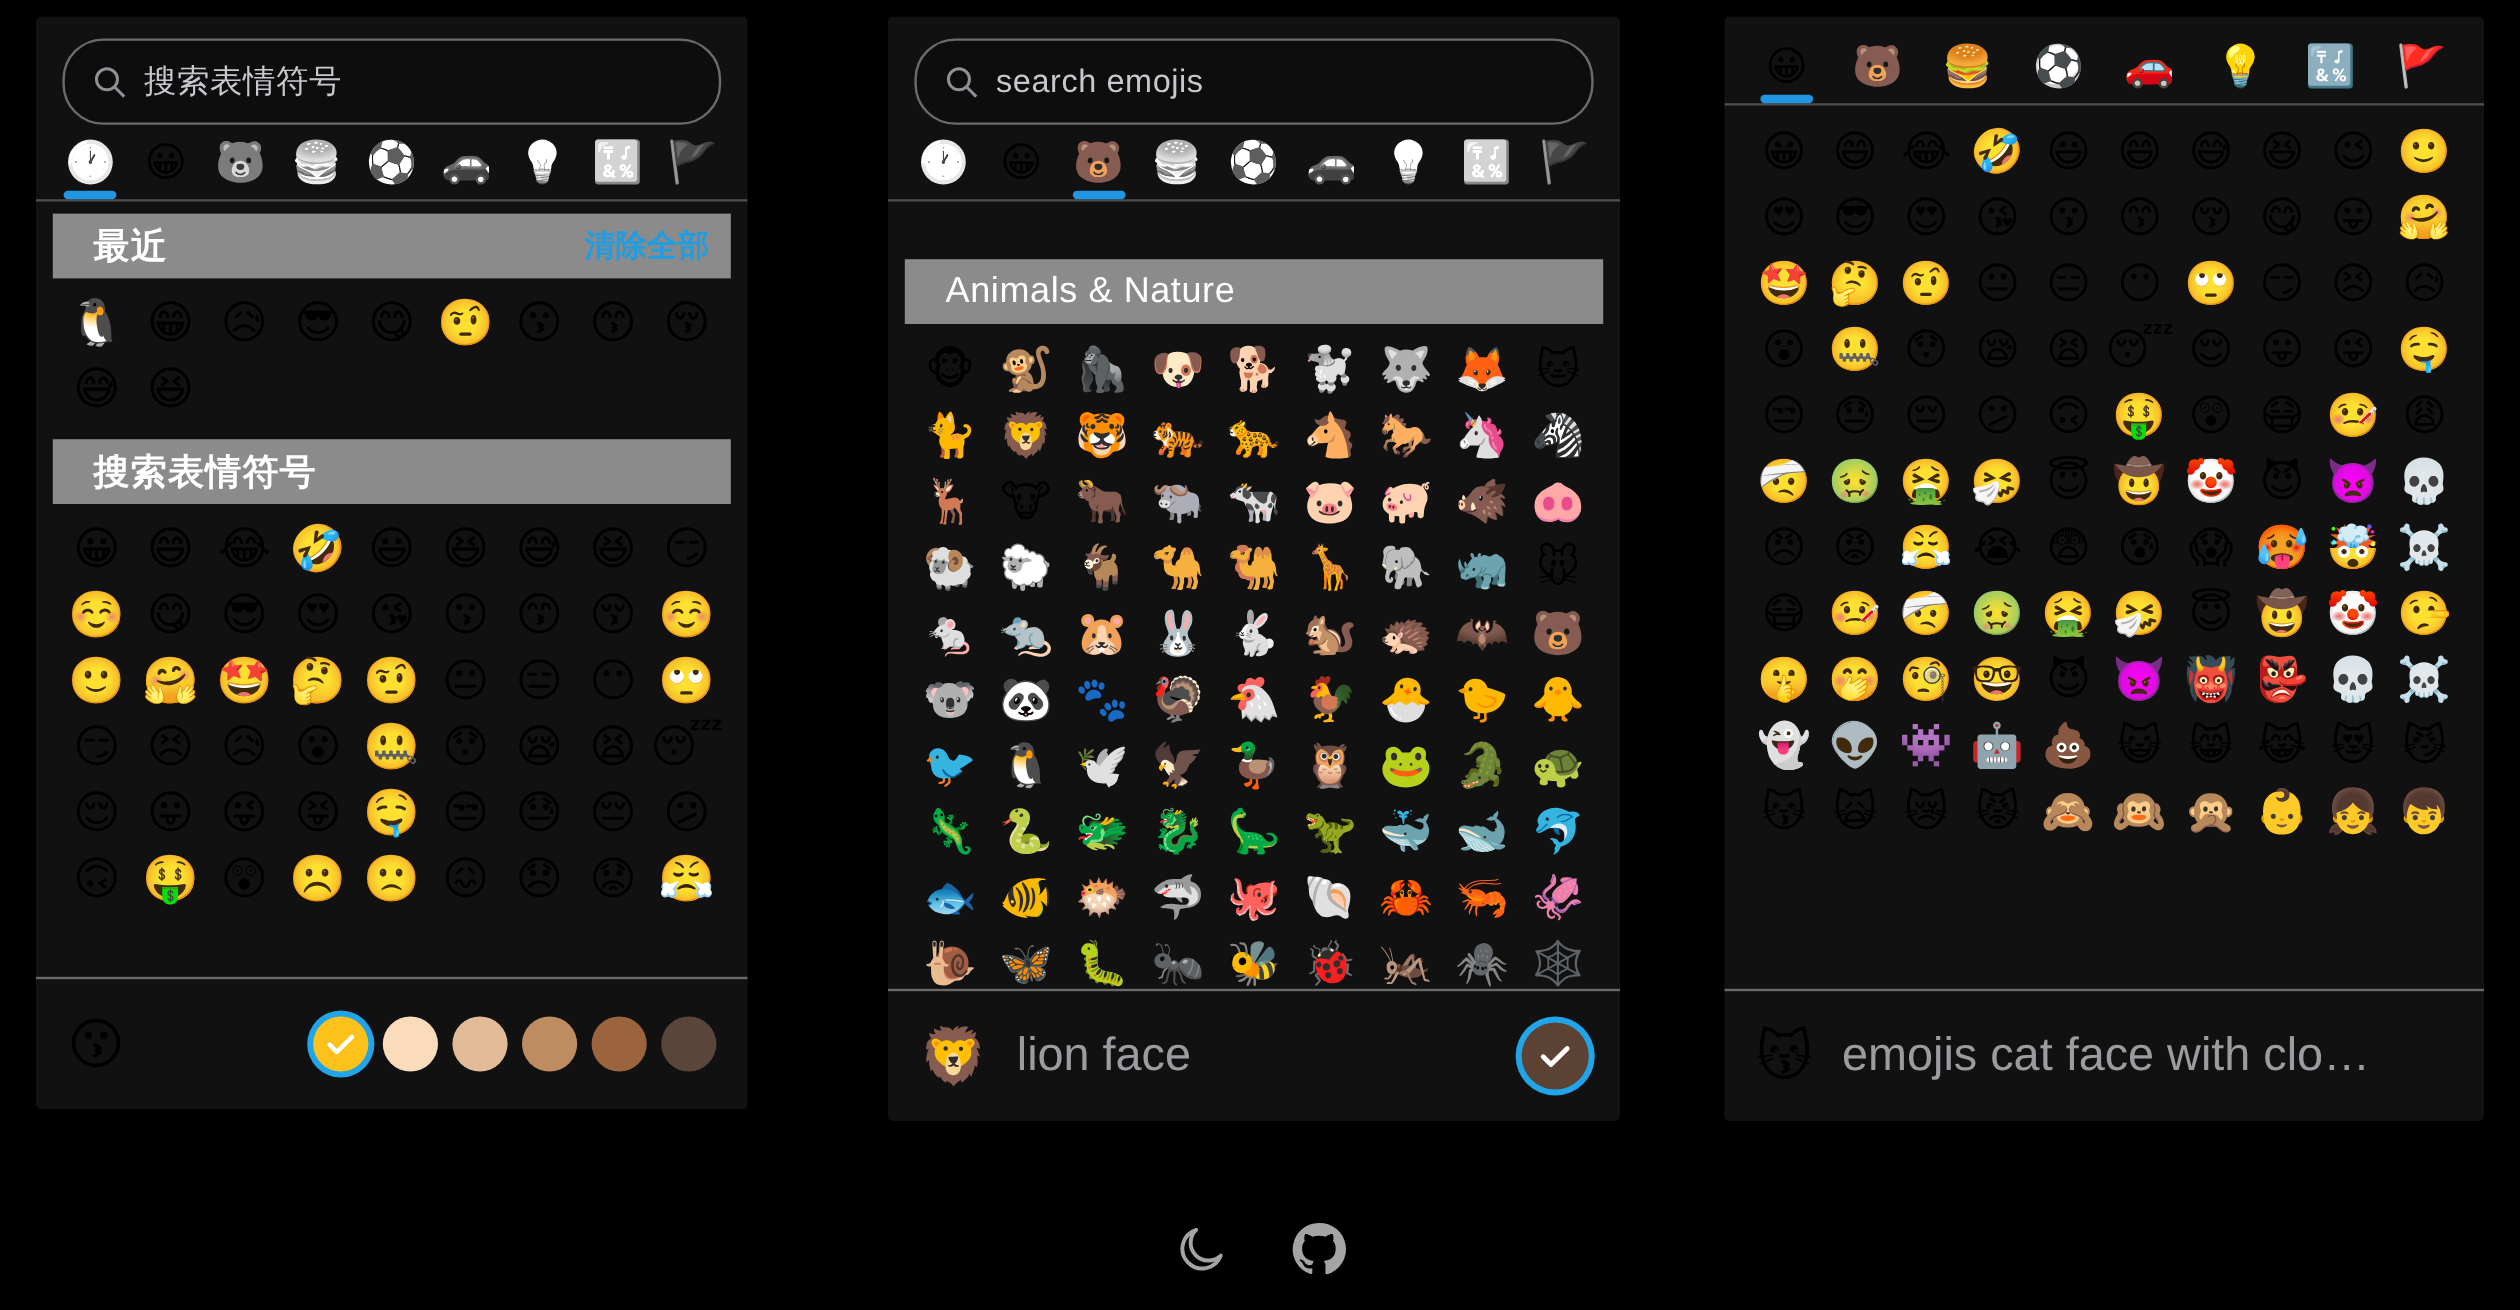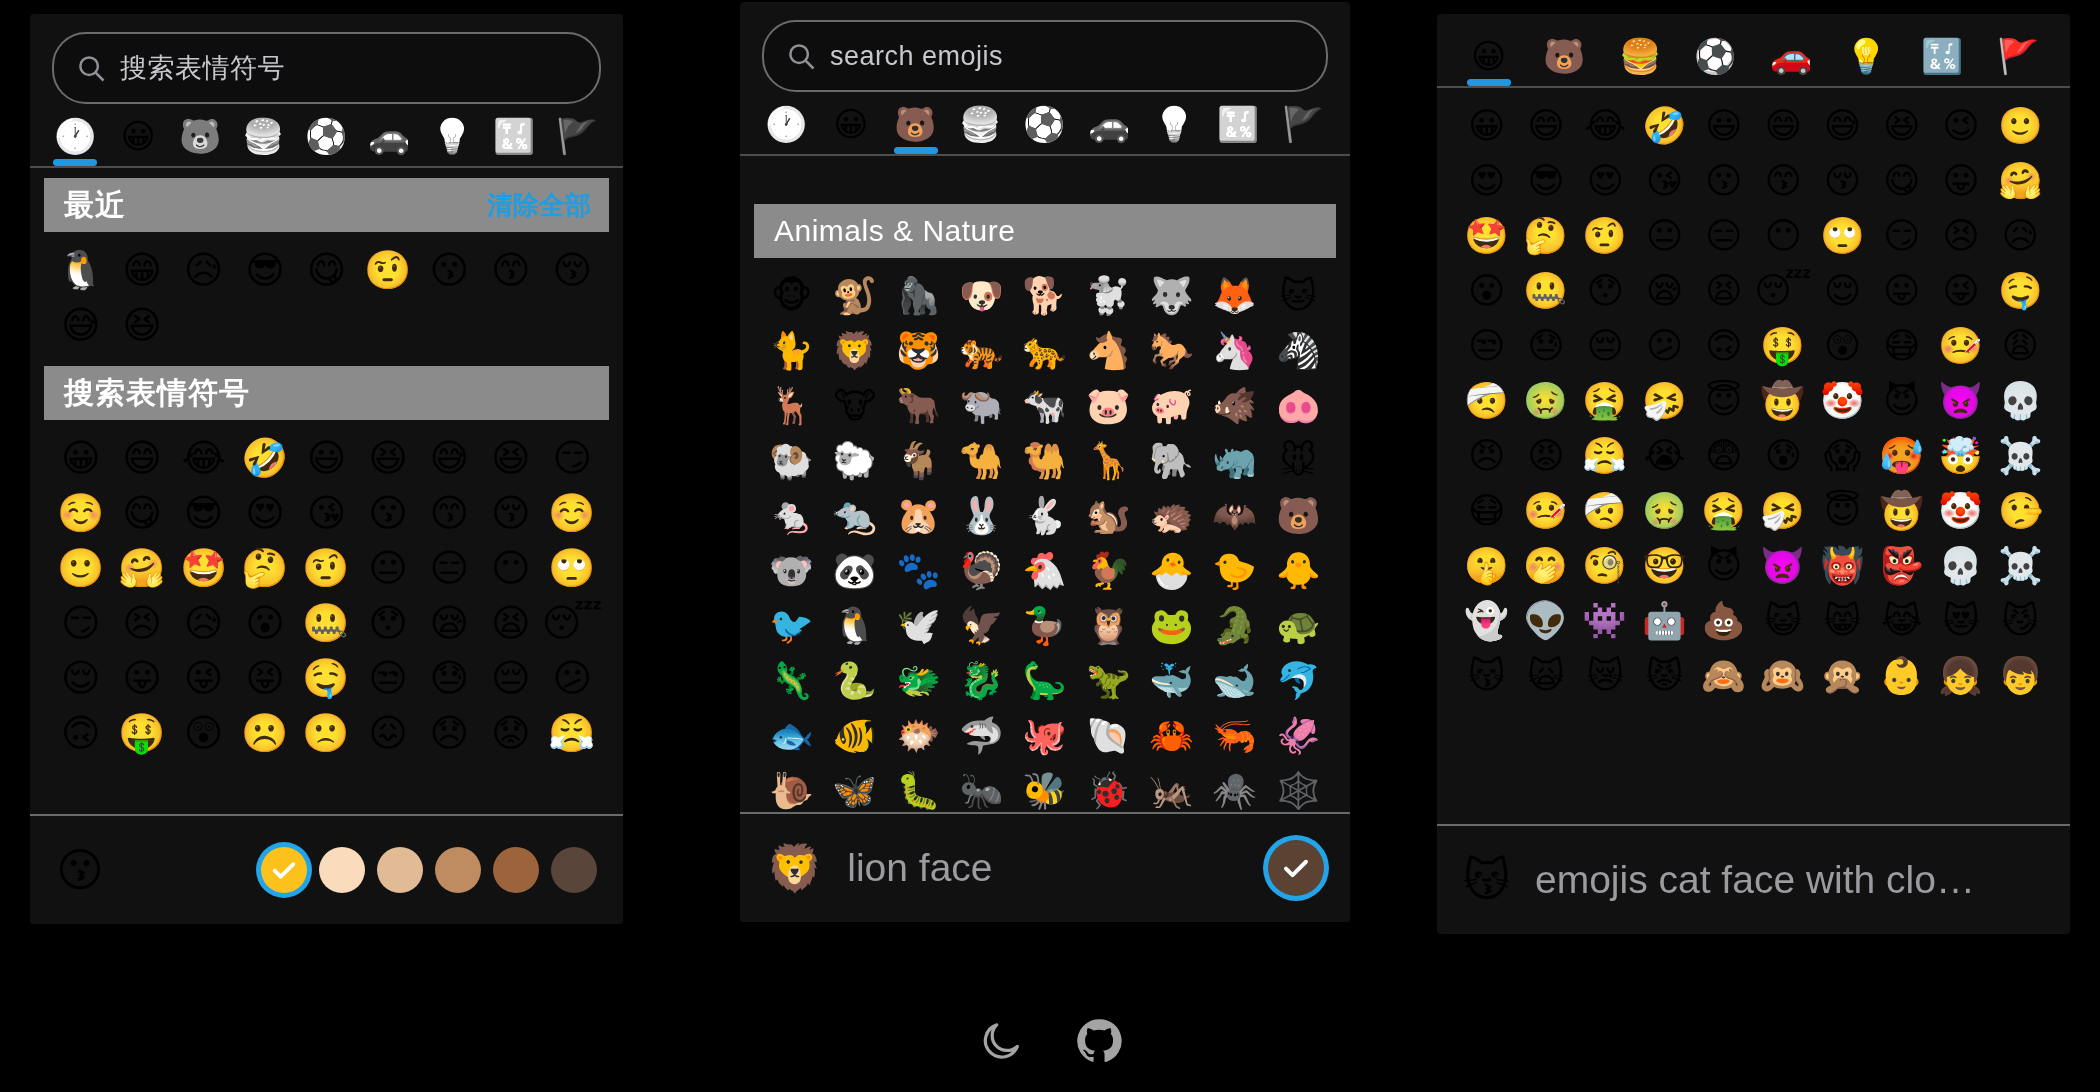--- a/index.html
+++ b/index.html
@@ -13,21 +13,21 @@
   .stage { position: relative; width: 2100px; height: 1092px; background:#000; }
 
   
   .panel {
     position: absolute;
     background: #111111;
     border-radius: 4px;
     overflow: hidden;
   }
   #panel-1 { left: 30px;   top: 14px; width: 593px;  height: 910px; }
-  #panel-2 { left: 740px;  top: 2px; width: 610px;  height: 920px; }
+  #panel-2 { left: 740px;  top: 14px; width: 610px;  height: 920px; }
   #panel-3 { left: 1437px; top: 14px; width: 633px;  height: 920px; }
 
   
   .search-wrap { padding: 18px 22px 6px 22px; }
   .search-box {
     display: flex; align-items: center;
     height: 72px;
     border: 2px solid #6b6b6b;
     border-radius: 34px;
     background: #0d0d0d;
@@ -75,21 +75,21 @@
   .tab.flag .glyph { filter: grayscale(1) brightness(.8); }
   .tab.color.flag .glyph { filter: none; }
 
   
   .cat-head {
     position: relative;
     margin: 10px 14px 0 14px;
     height: 54px;
     background: #8b8b8b;
     display: flex; align-items: center;
-    padding: 0 20px;
+    padding: 0 34px;
   }
   .cat-title { color: #ffffff; font-size: 30px; font-weight: bold; letter-spacing: 1px; }
   .cat-title.latin { font-weight: normal; font-size: 30px; letter-spacing: .5px; }
   .cat-clear {
     position: absolute; right: 18px; top: 50%; transform: translateY(-50%);
     color: #1e9de3; font-size: 26px; font-weight: bold; cursor: pointer;
   }
 
   
   .grid {

